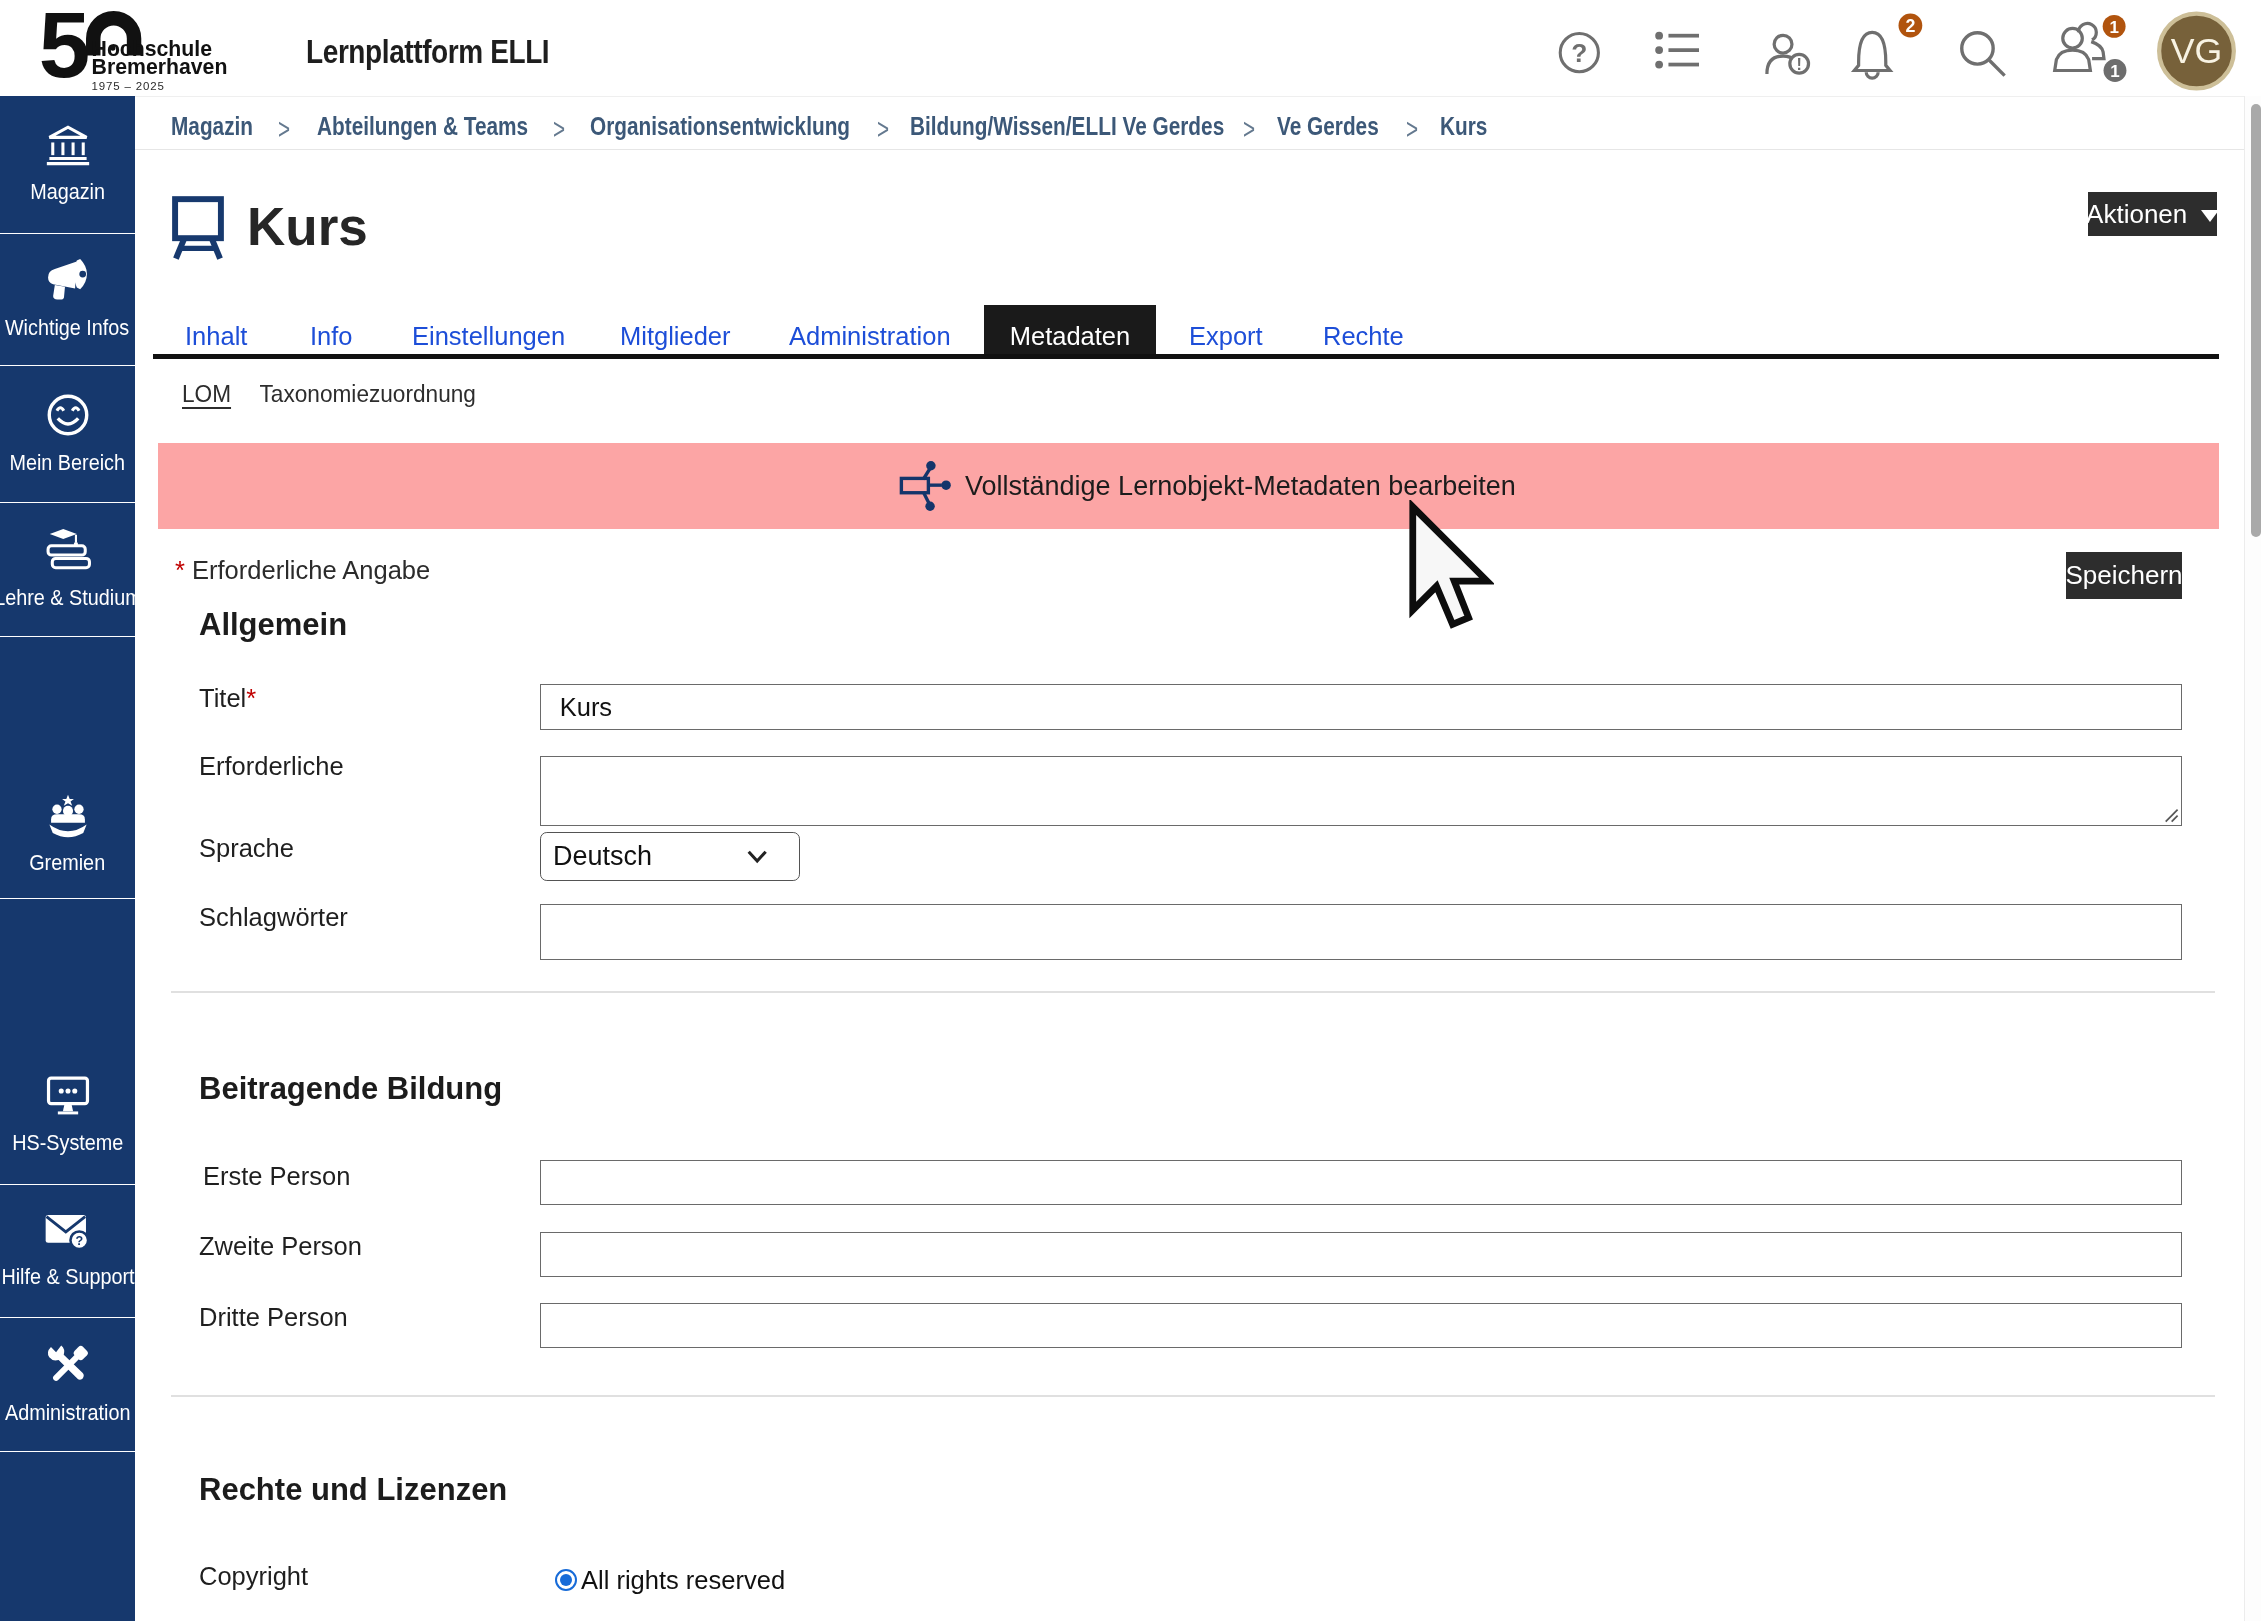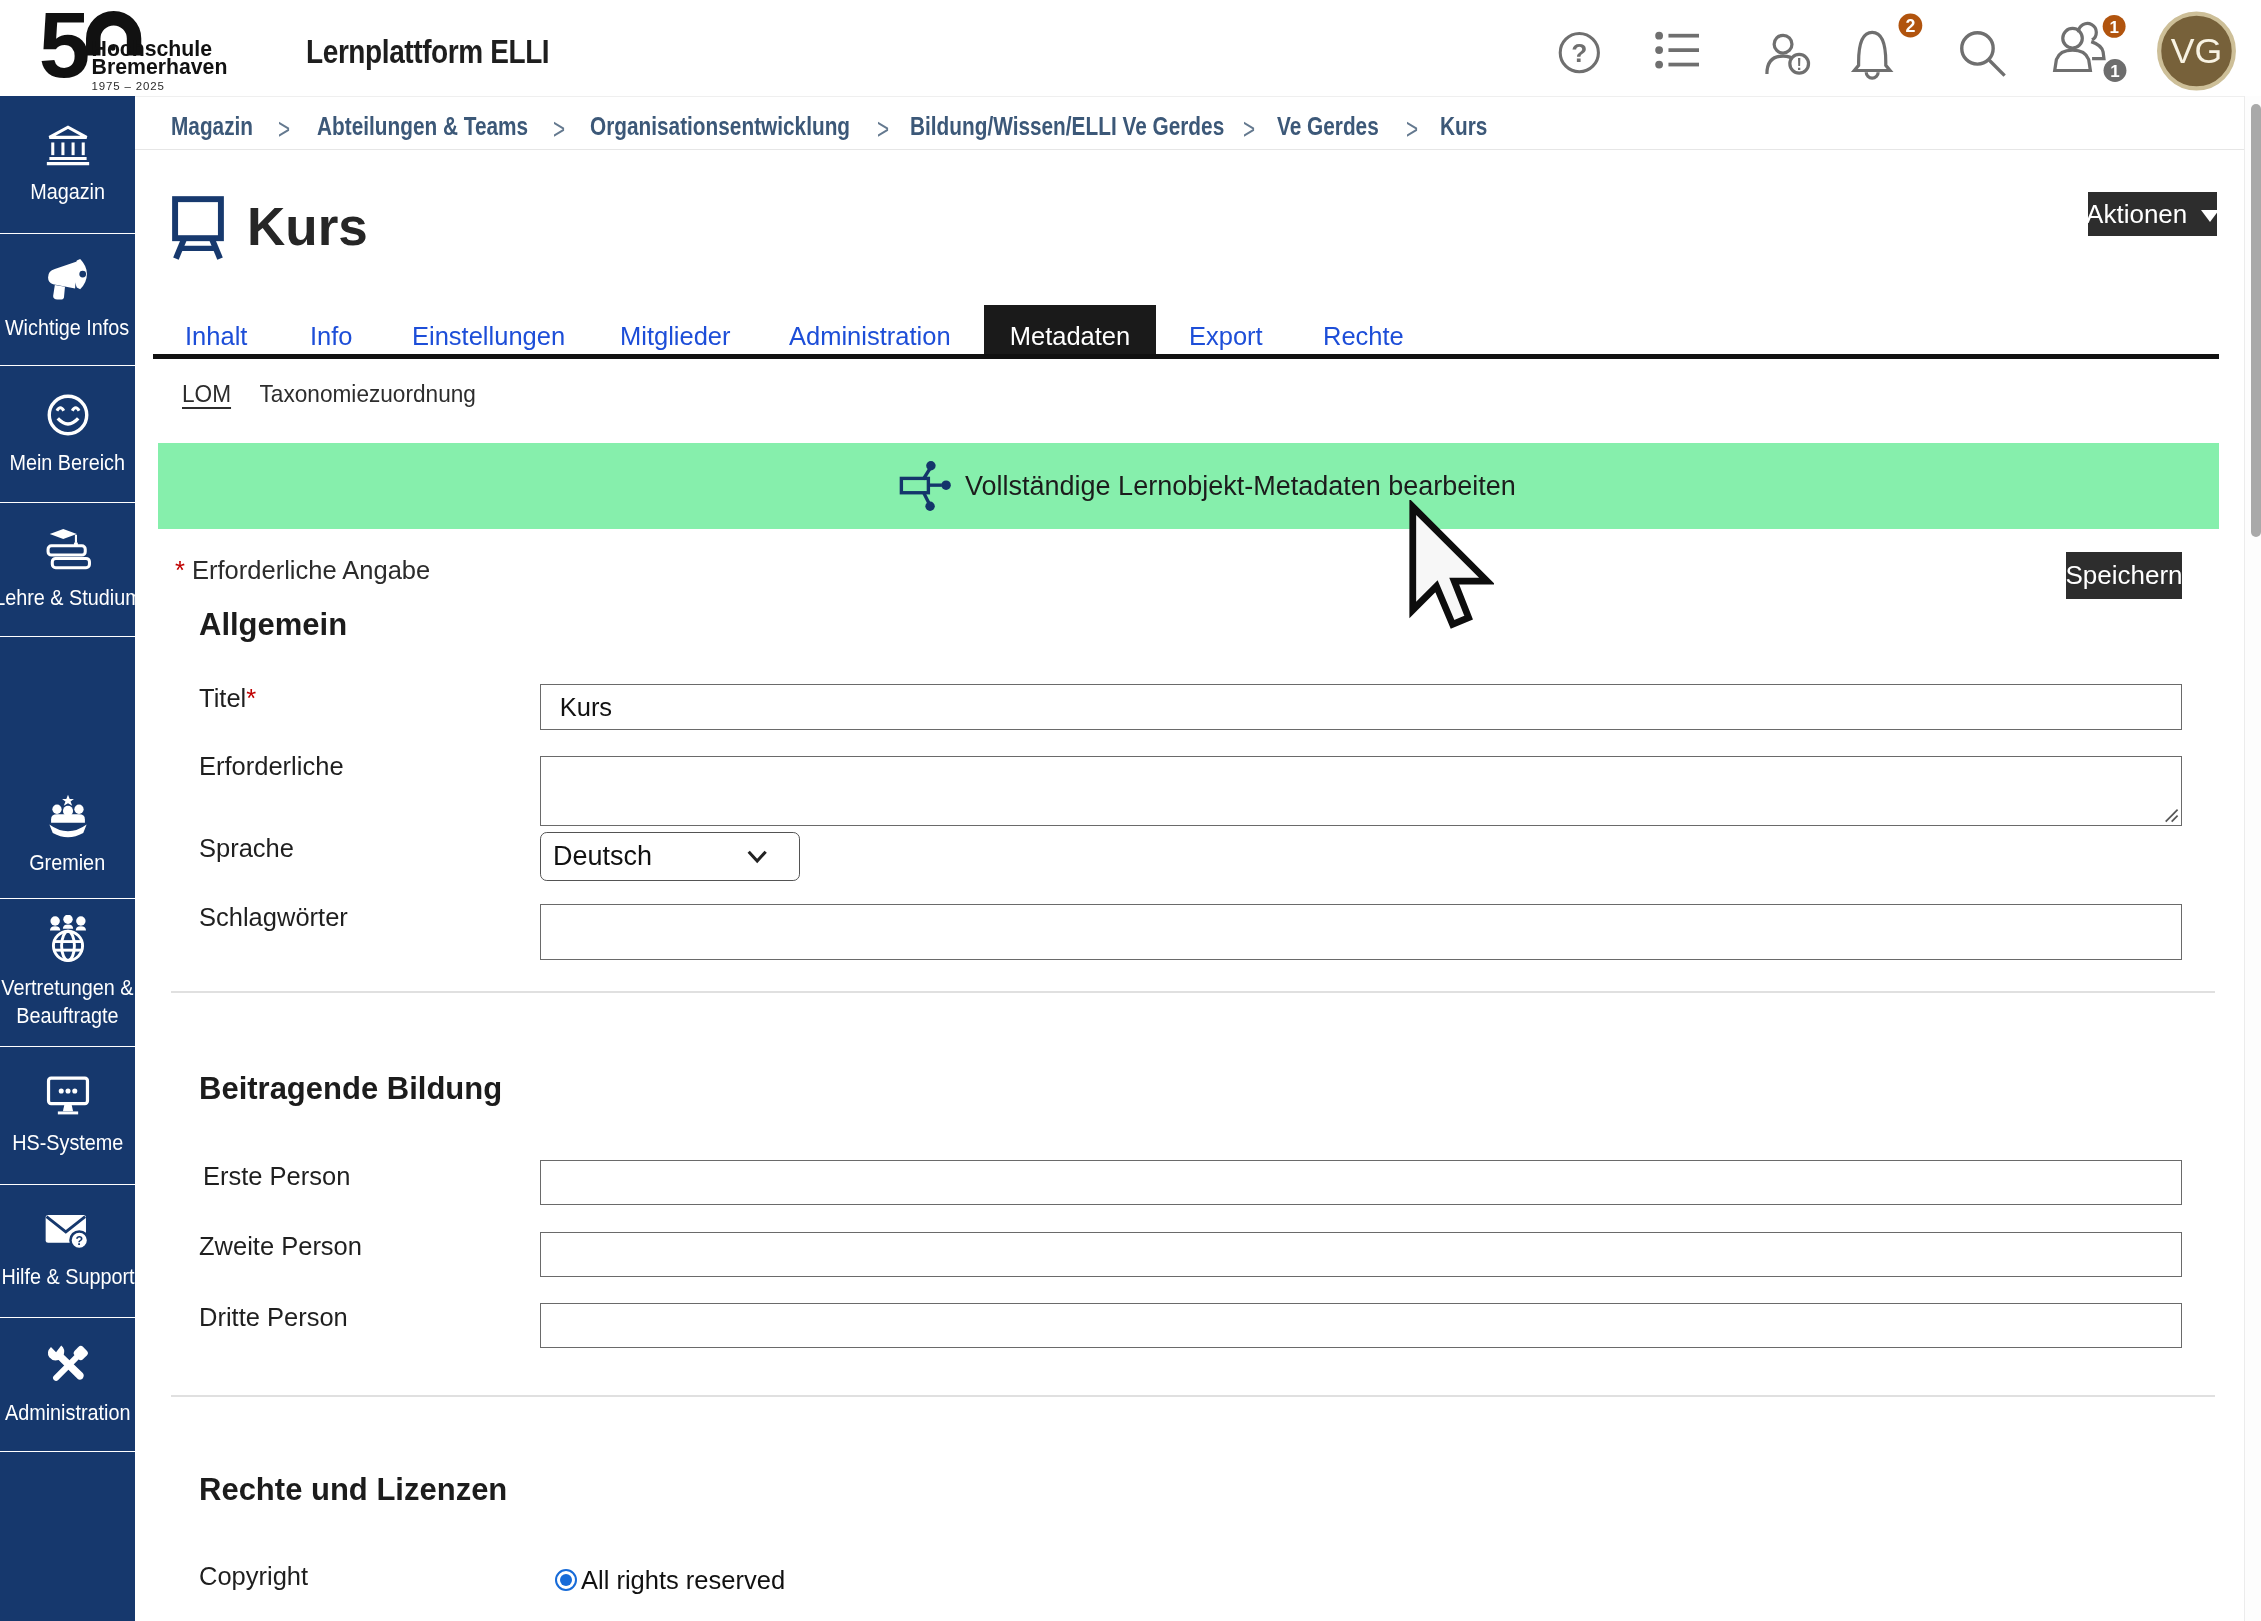--- a/index.html
+++ b/index.html
@@ -36,21 +36,21 @@
 
   
   .tab { position:absolute; top:306px; height:48px; display:flex; align-items:flex-end; padding-bottom:3.4px; font-size:25.5px; color:#1d4ed8; }
   .tab.active { background:#1a1a1a; color:#fff; justify-content:center; height:49px; top:305px; }
   #tabLine { left:153px; top:354px; width:2066px; height:5.1px; background:#111; }
   #subtabs { left:182px; top:380px; font-size:24.6px; color:#2d2d2d; transform:scaleX(0.92); transform-origin:left top; }
   #subtabs .lom { text-decoration:underline; text-underline-offset:5.1px; }
   #subtabs .tax { margin-left:31px; }
 
   
-  #banner { left:158px; top:443px; width:2061px; height:86px; background:#86efac; font-size:27px; color:#1c1c1c; }
+  #banner { left:158px; top:443px; width:2061px; height:86px; background:#fca5a5; font-size:27px; color:#1c1c1c; }
   #banner svg { position:absolute; left:740px; top:16px; }
   #banner span { position:absolute; left:807px; top:28px; }
 
   
   #reqNote { left:175px; top:556px; font-size:25.5px; color:#2b2b2b; }
   .star { color:#c00000; }
   #speichern { left:2066px; top:552px; width:116px; height:47px; background:#2d2d2d; color:#fff;
     font-size:26px; display:flex; align-items:center; justify-content:center; }
 
   
@@ -181,39 +181,20 @@
     <div class="sbItem" style="top:678px; height:125px;">
       <svg width="48" height="44" viewBox="0 0 56 52">
         <path d="M28,1 L30,6 L35,6 L31,9 L33,14 L28,11 L23,14 L25,9 L21,6 L26,6 Z" fill="#fff"></path>
         <circle cx="15" cy="18" r="5.5" fill="#fff"></circle>
         <circle cx="41" cy="18" r="5.5" fill="#fff"></circle>
         <circle cx="28" cy="20" r="6" fill="#fff"></circle>
         <path d="M8,30 Q8,24 15,24 L41,24 Q48,24 48,30 L48,34 L8,34 Z" fill="#fff"></path>
         <path d="M6,36 Q28,52 50,36 L46,46 Q28,56 10,46 Z" fill="#fff"></path>
       </svg>
       <span>Gremien</span>
-    </div>
-    <div class="sbItem" style="top:803px; height:148px;">
-      <svg width="48" height="48" viewBox="0 0 56 56">
-        <g fill="#fff">
-          <circle cx="13" cy="7" r="5.5"></circle>
-            <circle cx="28" cy="5" r="5.5"></circle>
-            <circle cx="43" cy="7" r="5.5"></circle>
-          <path d="M7,18 Q7,13 13,13 Q19,13 19,18 Z"></path>
-          <path d="M22,16 Q22,11 28,11 Q34,11 34,16 Z"></path>
-          <path d="M37,18 Q37,13 43,13 Q49,13 49,18 Z"></path>
-        </g>
-        <g fill="none" stroke="#fff" stroke-width="3.4">
-          <circle cx="28" cy="36" r="17"></circle>
-          <ellipse cx="28" cy="36" rx="7.5" ry="17"></ellipse>
-          <line x1="11" y1="31" x2="45" y2="31"></line>
-          <line x1="11" y1="41" x2="45" y2="41"></line>
-        </g>
-      </svg>
-      <span>Vertretungen &amp;<br>Beauftragte</span>
     </div>
     <div class="sbItem" style="top:951px; height:138px;">
       <svg width="48" height="44" viewBox="0 0 56 52">
         <rect x="5" y="5" width="46" height="30" rx="3" fill="none" stroke="#fff" stroke-width="3.8"></rect>
         <circle cx="20" cy="20" r="3" fill="#fff"></circle>
           <circle cx="28" cy="20" r="3" fill="#fff"></circle>
           <circle cx="36" cy="20" r="3" fill="#fff"></circle>
         <path d="M24,35 L22,44 L34,44 L32,35 Z" fill="#fff"></path>
         <line x1="16" y1="46" x2="40" y2="46" stroke="#fff" stroke-width="3.5"></line>
       </svg>

